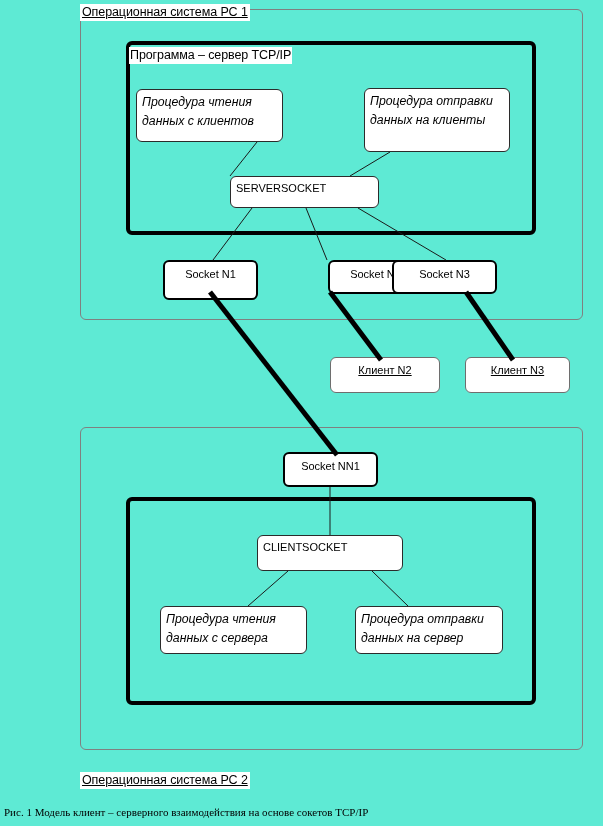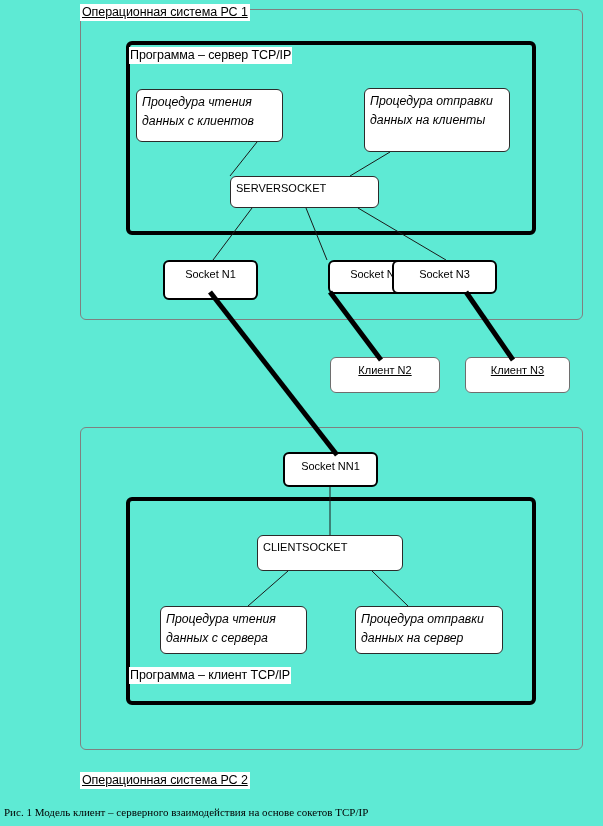--- a/index.html
+++ b/index.html
@@ -186,21 +186,20 @@
   <div class="box node" style="left:160px; top:606px; width:147px; height:48px;">
     <div class="proc-text">Процедура чтения
 данных с сервера</div>
   </div>
 
   <div class="box node" style="left:355px; top:606px; width:148px; height:48px;">
     <div class="proc-text">Процедура отправки
 данных  на сервер</div>
   </div>
 
-  <div class="label prog-title" style="left:129px; top:667px;">Программа – клиент TCP/IP</div>
 
   <div class="label os-title" style="left:80px; top:772px;">Операционная система PC 2</div>
 
   <div class="caption" style="left:4px; top:806px;">Рис. 1 Модель клиент – серверного взаимодействия на основе сокетов TCP/IP</div>
 
   <svg id="wires" viewBox="0 0 603 826">
 
     <line class="wire-thin" x1="230" y1="176" x2="257" y2="142"></line>
 
     <line class="wire-thin" x1="350" y1="176" x2="390" y2="152"></line>

